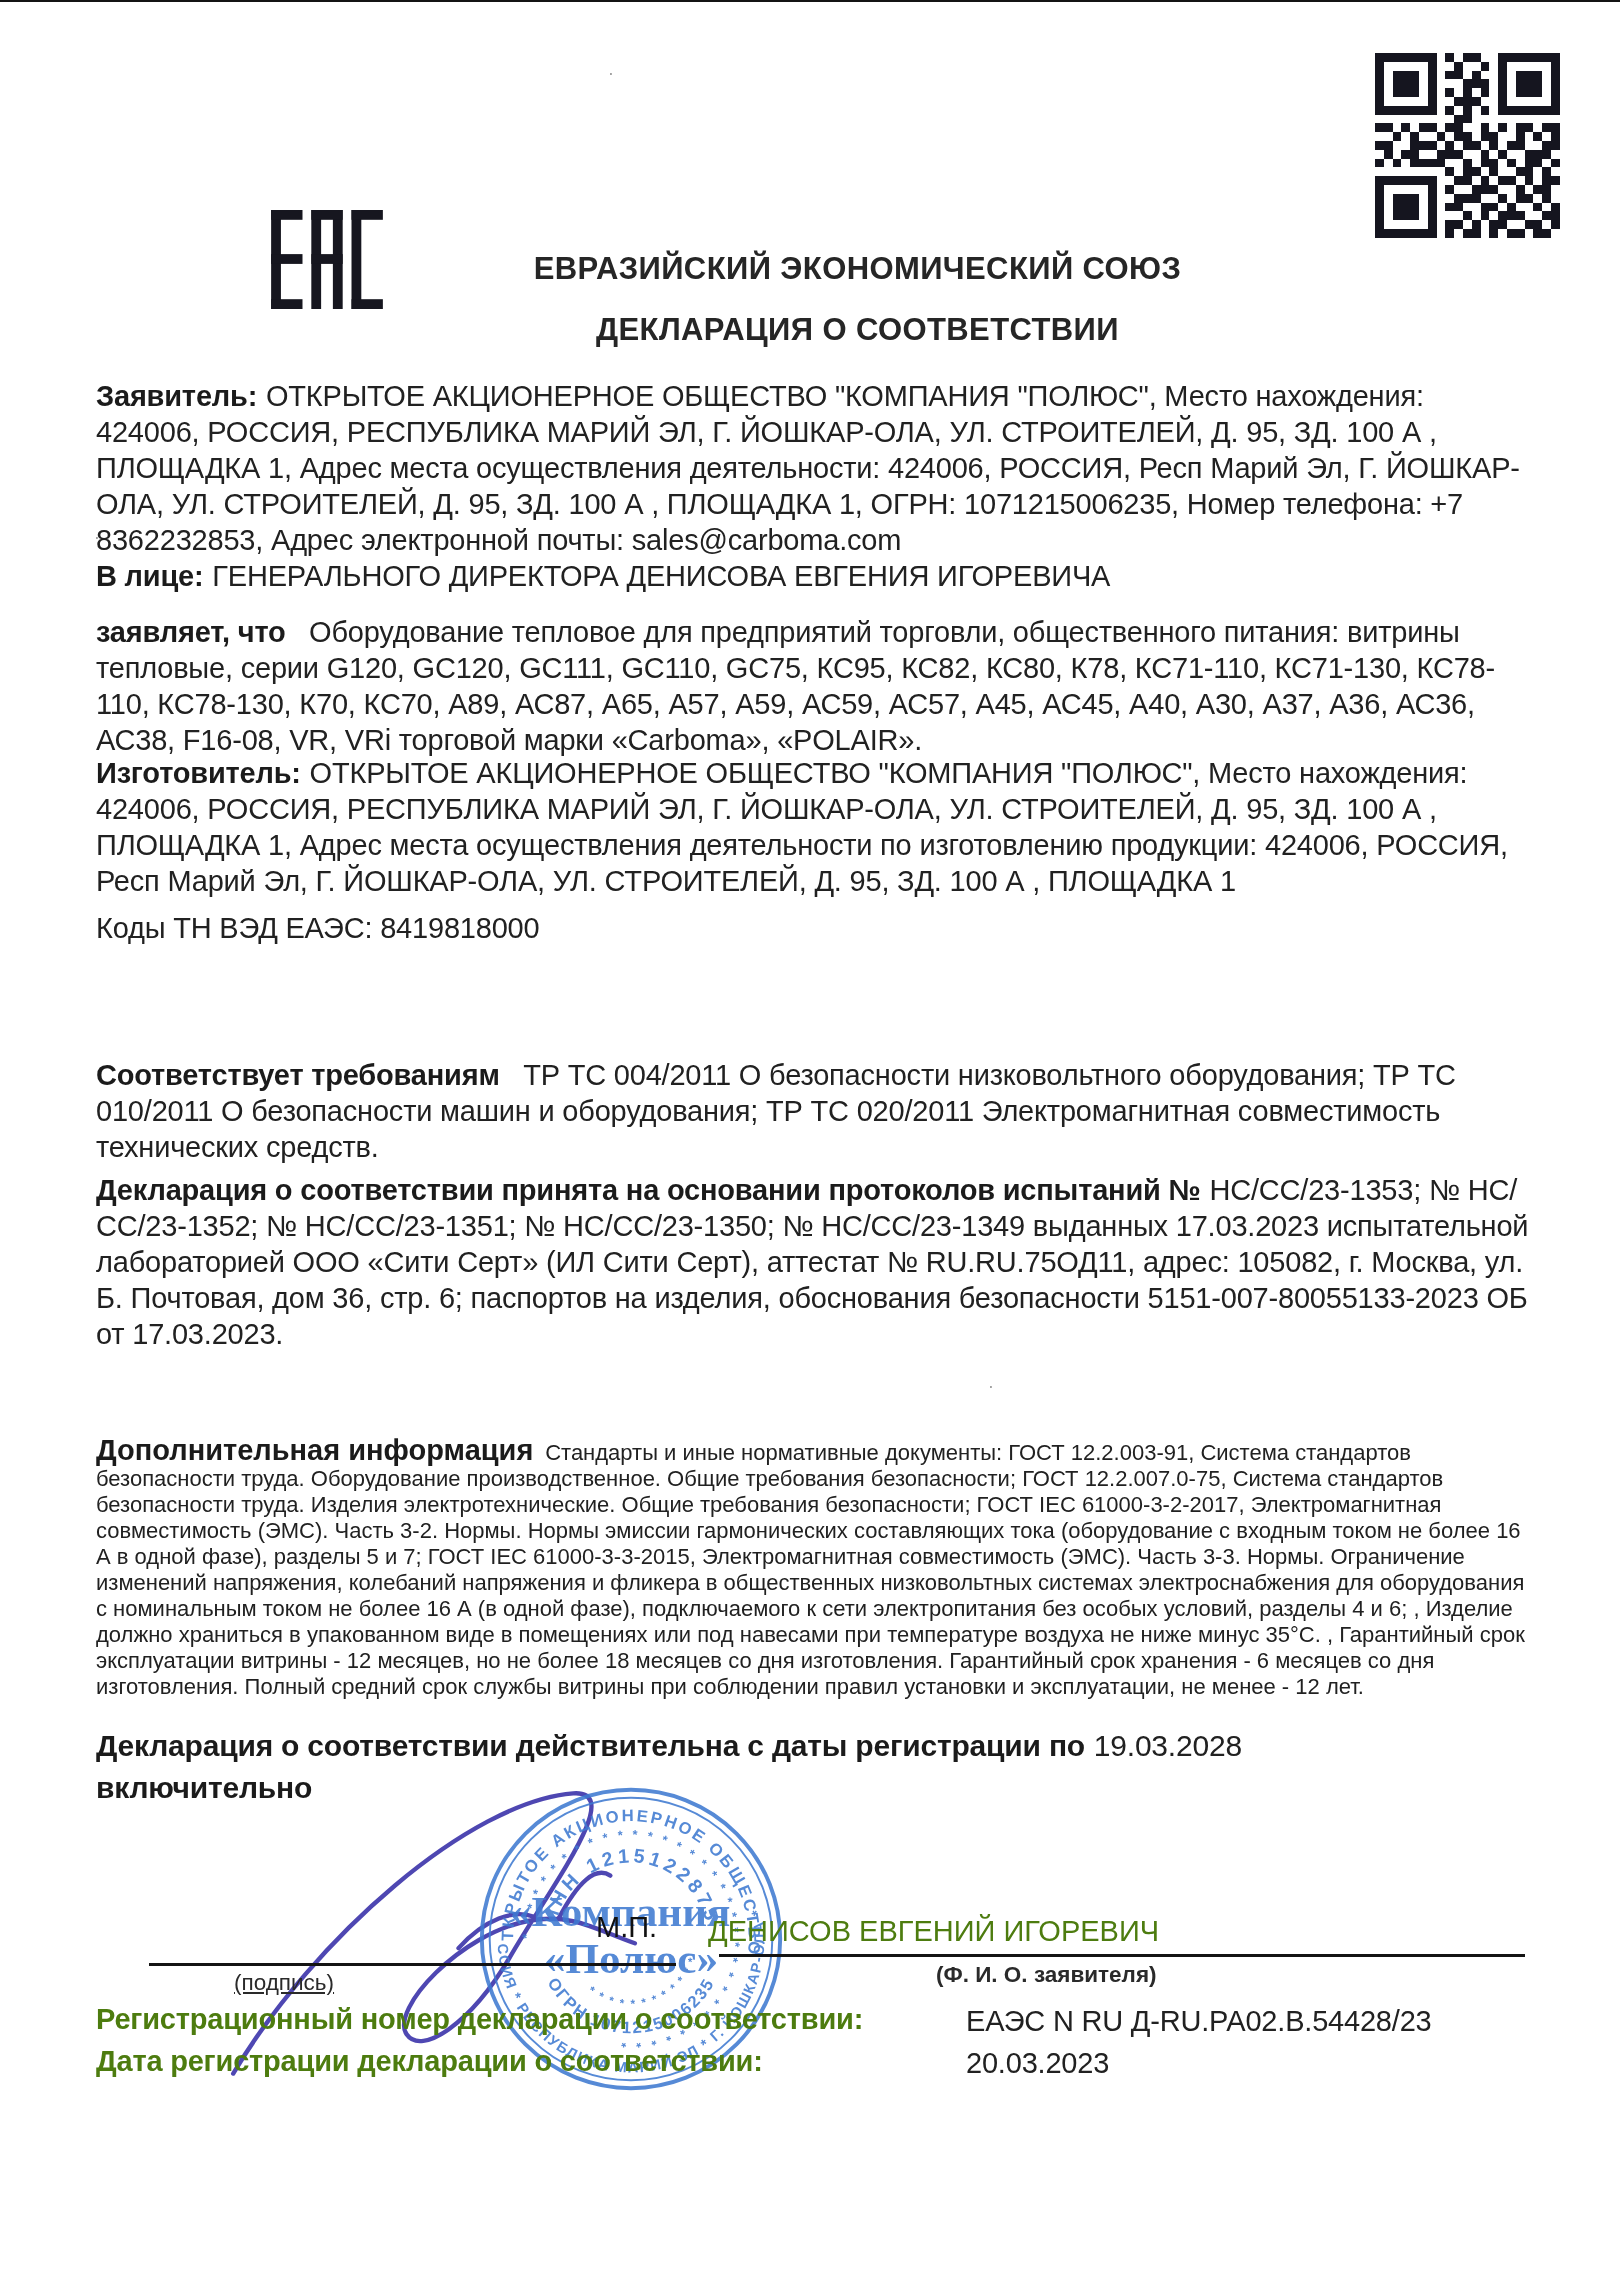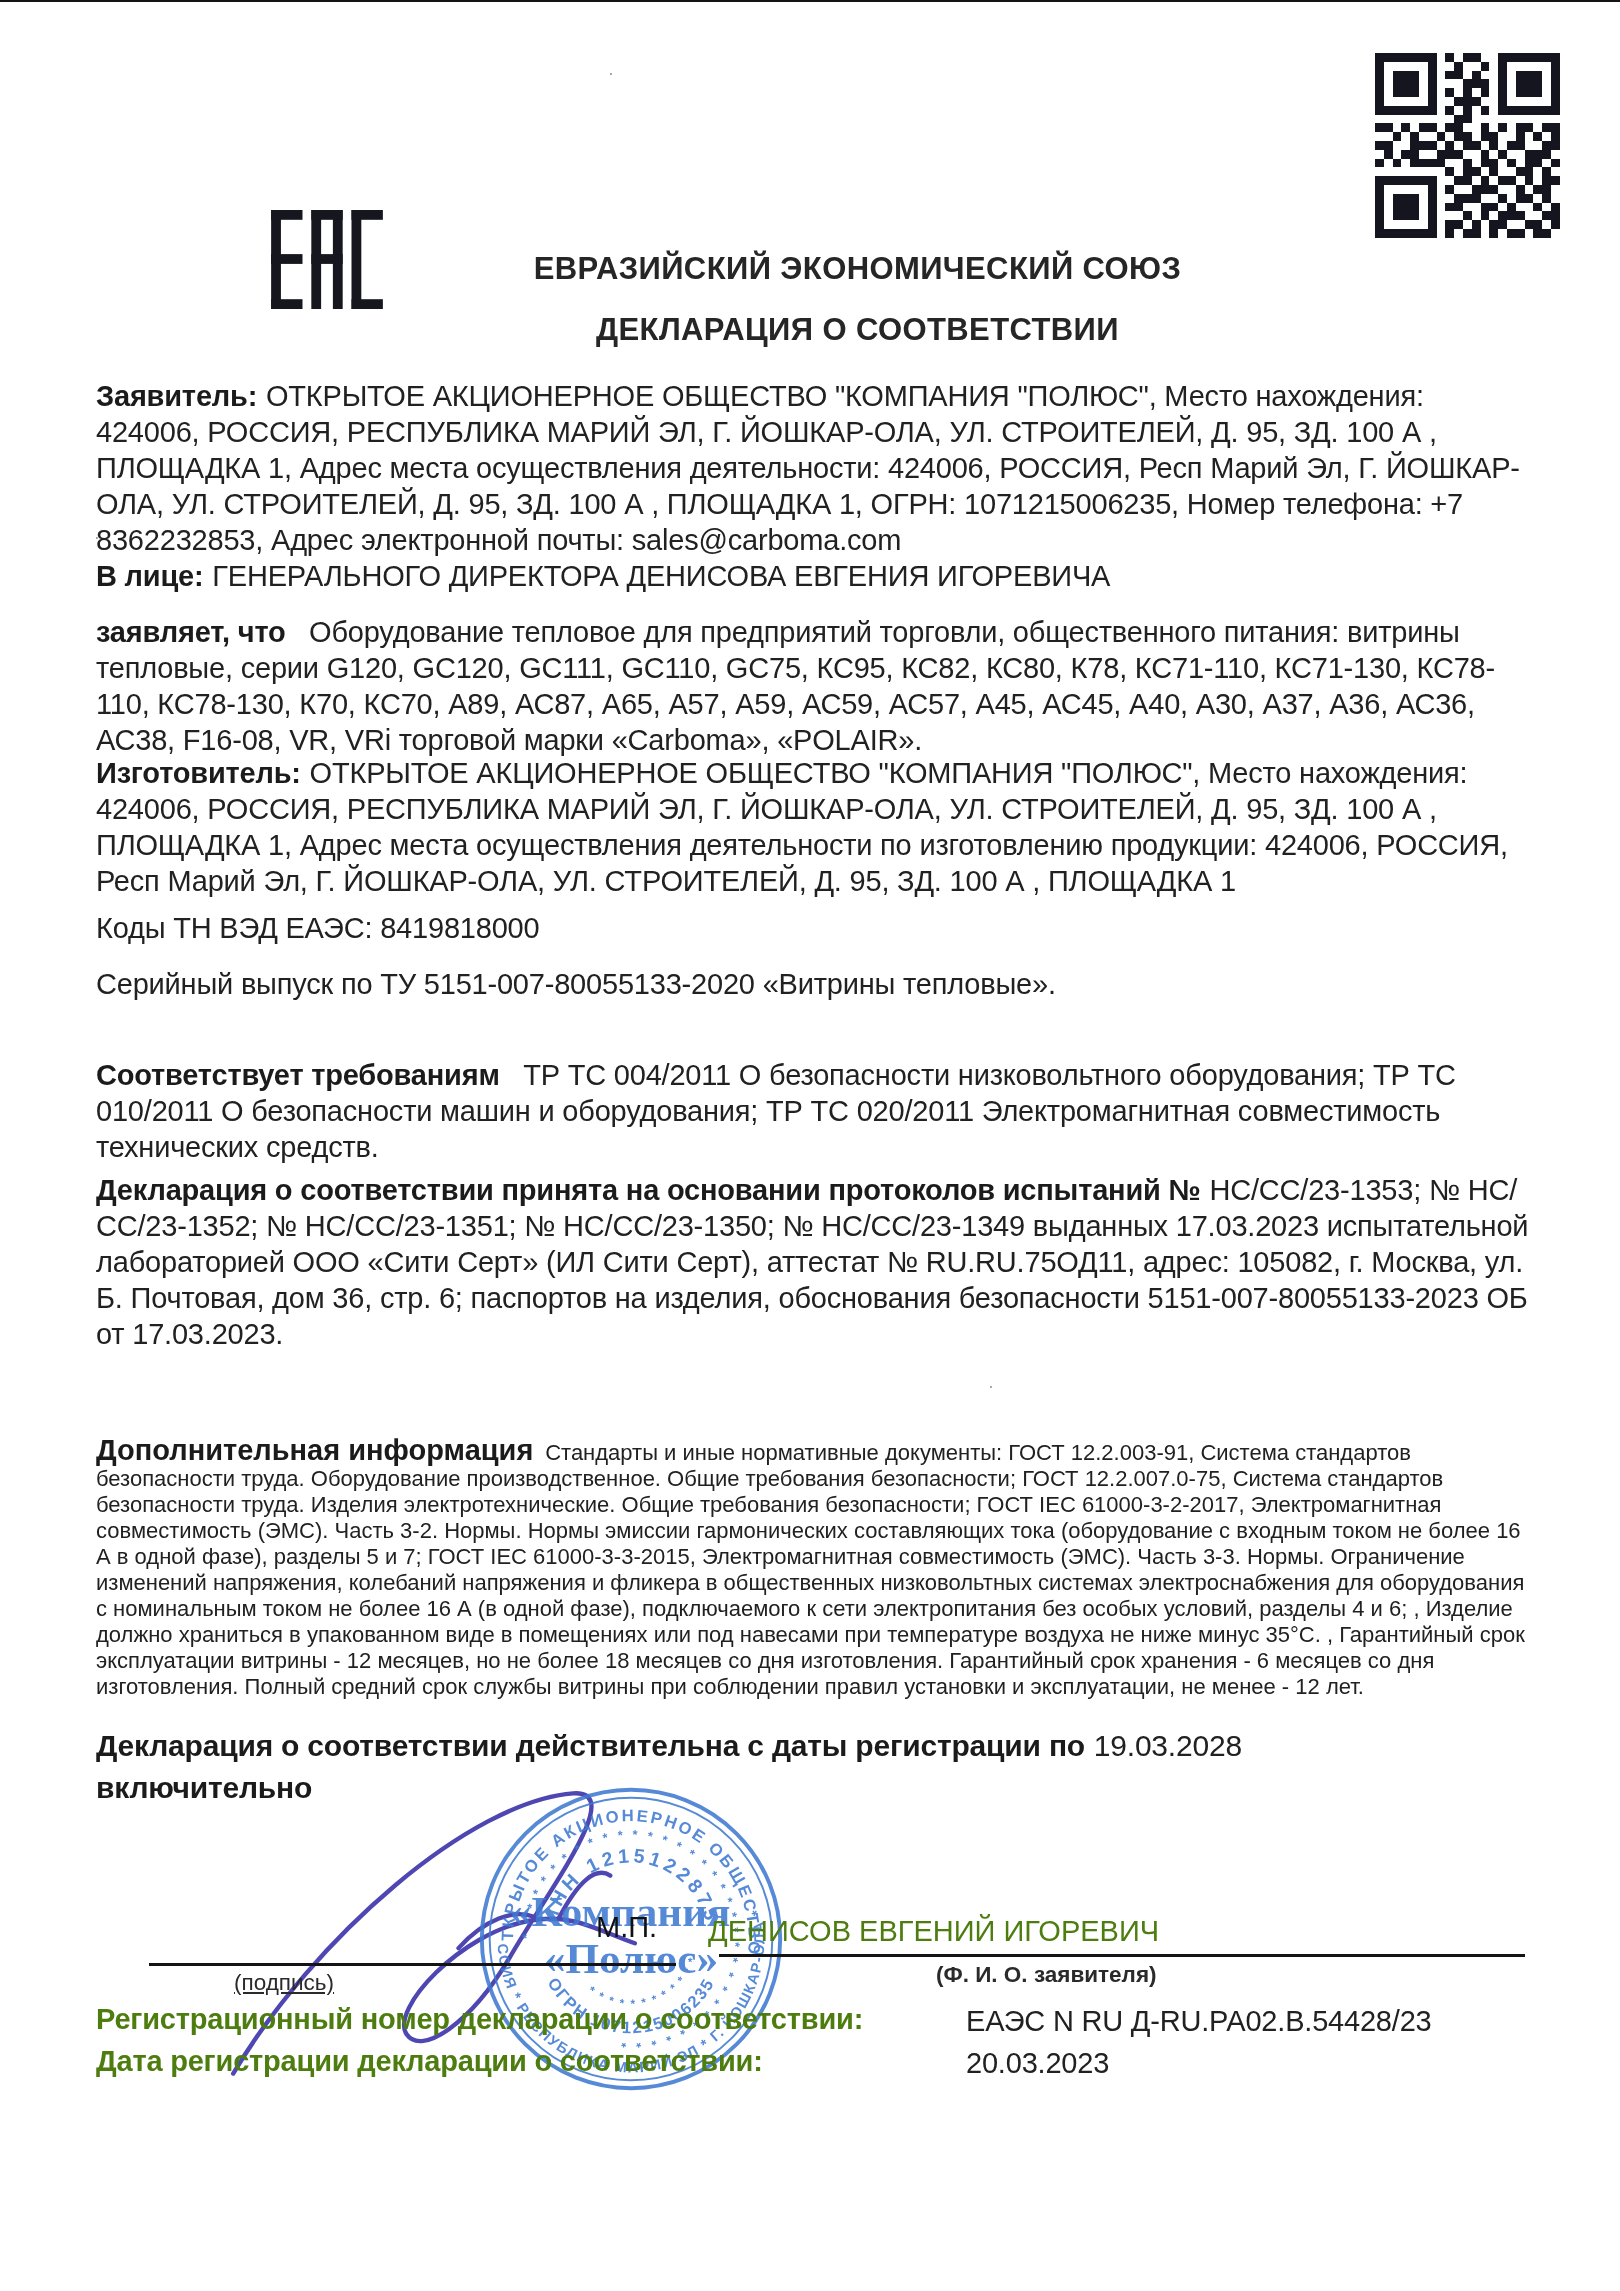--- a/index.html
+++ b/index.html
@@ -506,21 +506,20 @@
     <div><b class="lbl">В лице:</b><span>ГЕНЕРАЛЬНОГО ДИРЕКТОРА ДЕНИСОВА ЕВГЕНИЯ ИГОРЕВИЧА</span></div>
   </div>
 
   <div class="para" style="top:612px;"><b class="lbl-wide">заявляет, что</b><span>Оборудование тепловое для предприятий торговли, общественного питания: витрины тепловые, серии G120, GC120, GC111, GC110, GC75, КС95, КС82, КС80, К78, КС71-110, КС71-130, КС78-110, КС78-130, К70, КС70, А89, АС87, А65, А57, А59, АС59, АС57, А45, АС45, А40, А30, А37, А36, АС36, АС38, F16-08, VR, VRi торговой марки «Carboma», «POLAIR».</span>
   </div>
 
   <div class="para" style="top:753px;"><b class="lbl">Изготовитель:</b><span>ОТКРЫТОЕ АКЦИОНЕРНОЕ ОБЩЕСТВО "КОМПАНИЯ "ПОЛЮС", Место нахождения: 424006, РОССИЯ, РЕСПУБЛИКА МАРИЙ ЭЛ, Г. ЙОШКАР-ОЛА, УЛ. СТРОИТЕЛЕЙ, Д. 95, ЗД. 100 А , ПЛОЩАДКА 1, Адрес места осуществления деятельности по изготовлению продукции: 424006, РОССИЯ, Респ Марий Эл, Г. ЙОШКАР-ОЛА, УЛ. СТРОИТЕЛЕЙ, Д. 95, ЗД. 100 А , ПЛОЩАДКА 1</span>
   </div>
 
   <div class="para" style="top:908px;">Коды ТН ВЭД ЕАЭС: 8419818000</div>
-  <div class="para" style="top:964px;">Серийный выпуск по ТУ 5151-007-80055133-2020 «Витрины тепловые».</div>
 
   <div class="para" style="top:1055px;"><b class="lbl-wide">Соответствует требованиям</b><span>ТР ТС 004/2011 О безопасности низковольтного оборудования; ТР ТС 010/2011 О безопасности машин и оборудования; ТР ТС 020/2011 Электромагнитная совместимость технических средств.</span>
   </div>
 
   <div class="para" style="top:1170px;"><b class="lbl">Декларация о соответствии принята на основании протоколов испытаний №</b><span>НС/СС/23-1353; № НС/СС/23-1352; № НС/СС/23-1351; № НС/СС/23-1350; № НС/СС/23-1349 выданных 17.03.2023 испытательной лабораторией ООО «Сити Серт» (ИЛ Сити Серт), аттестат № RU.RU.75ОД11, адрес: 105082, г. Москва, ул. Б. Почтовая, дом 36, стр. 6; паспортов на изделия, обоснования безопасности 5151-007-80055133-2023 ОБ от 17.03.2023.</span>
   </div>
 
   <div class="para small-para" style="top:1435px;"><b class="big-lbl">Дополнительная информация</b><span>Стандарты и иные нормативные документы: ГОСТ 12.2.003-91, Система стандартов безопасности труда. Оборудование производственное. Общие требования безопасности; ГОСТ 12.2.007.0-75, Система стандартов безопасности труда. Изделия электротехнические. Общие требования безопасности; ГОСТ IEC 61000-3-2-2017, Электромагнитная совместимость (ЭМС). Часть 3-2. Нормы. Нормы эмиссии гармонических составляющих тока (оборудование с входным током не более 16 А в одной фазе), разделы 5 и 7; ГОСТ IEC 61000-3-3-2015, Электромагнитная совместимость (ЭМС). Часть 3-3. Нормы. Ограничение изменений напряжения, колебаний напряжения и фликера в общественных низковольтных системах электроснабжения для оборудования с номинальным током не более 16 А (в одной фазе), подключаемого к сети электропитания без особых условий, разделы 4 и 6; , Изделие должно храниться в упакованном виде в помещениях или под навесами при температуре воздуха не ниже минус 35°С. , Гарантийный срок эксплуатации витрины - 12 месяцев, но не более 18 месяцев со дня изготовления. Гарантийный срок хранения - 6 месяцев со дня изготовления. Полный средний срок службы витрины при соблюдении правил установки и эксплуатации, не менее - 12 лет.</span>
   </div>
 

